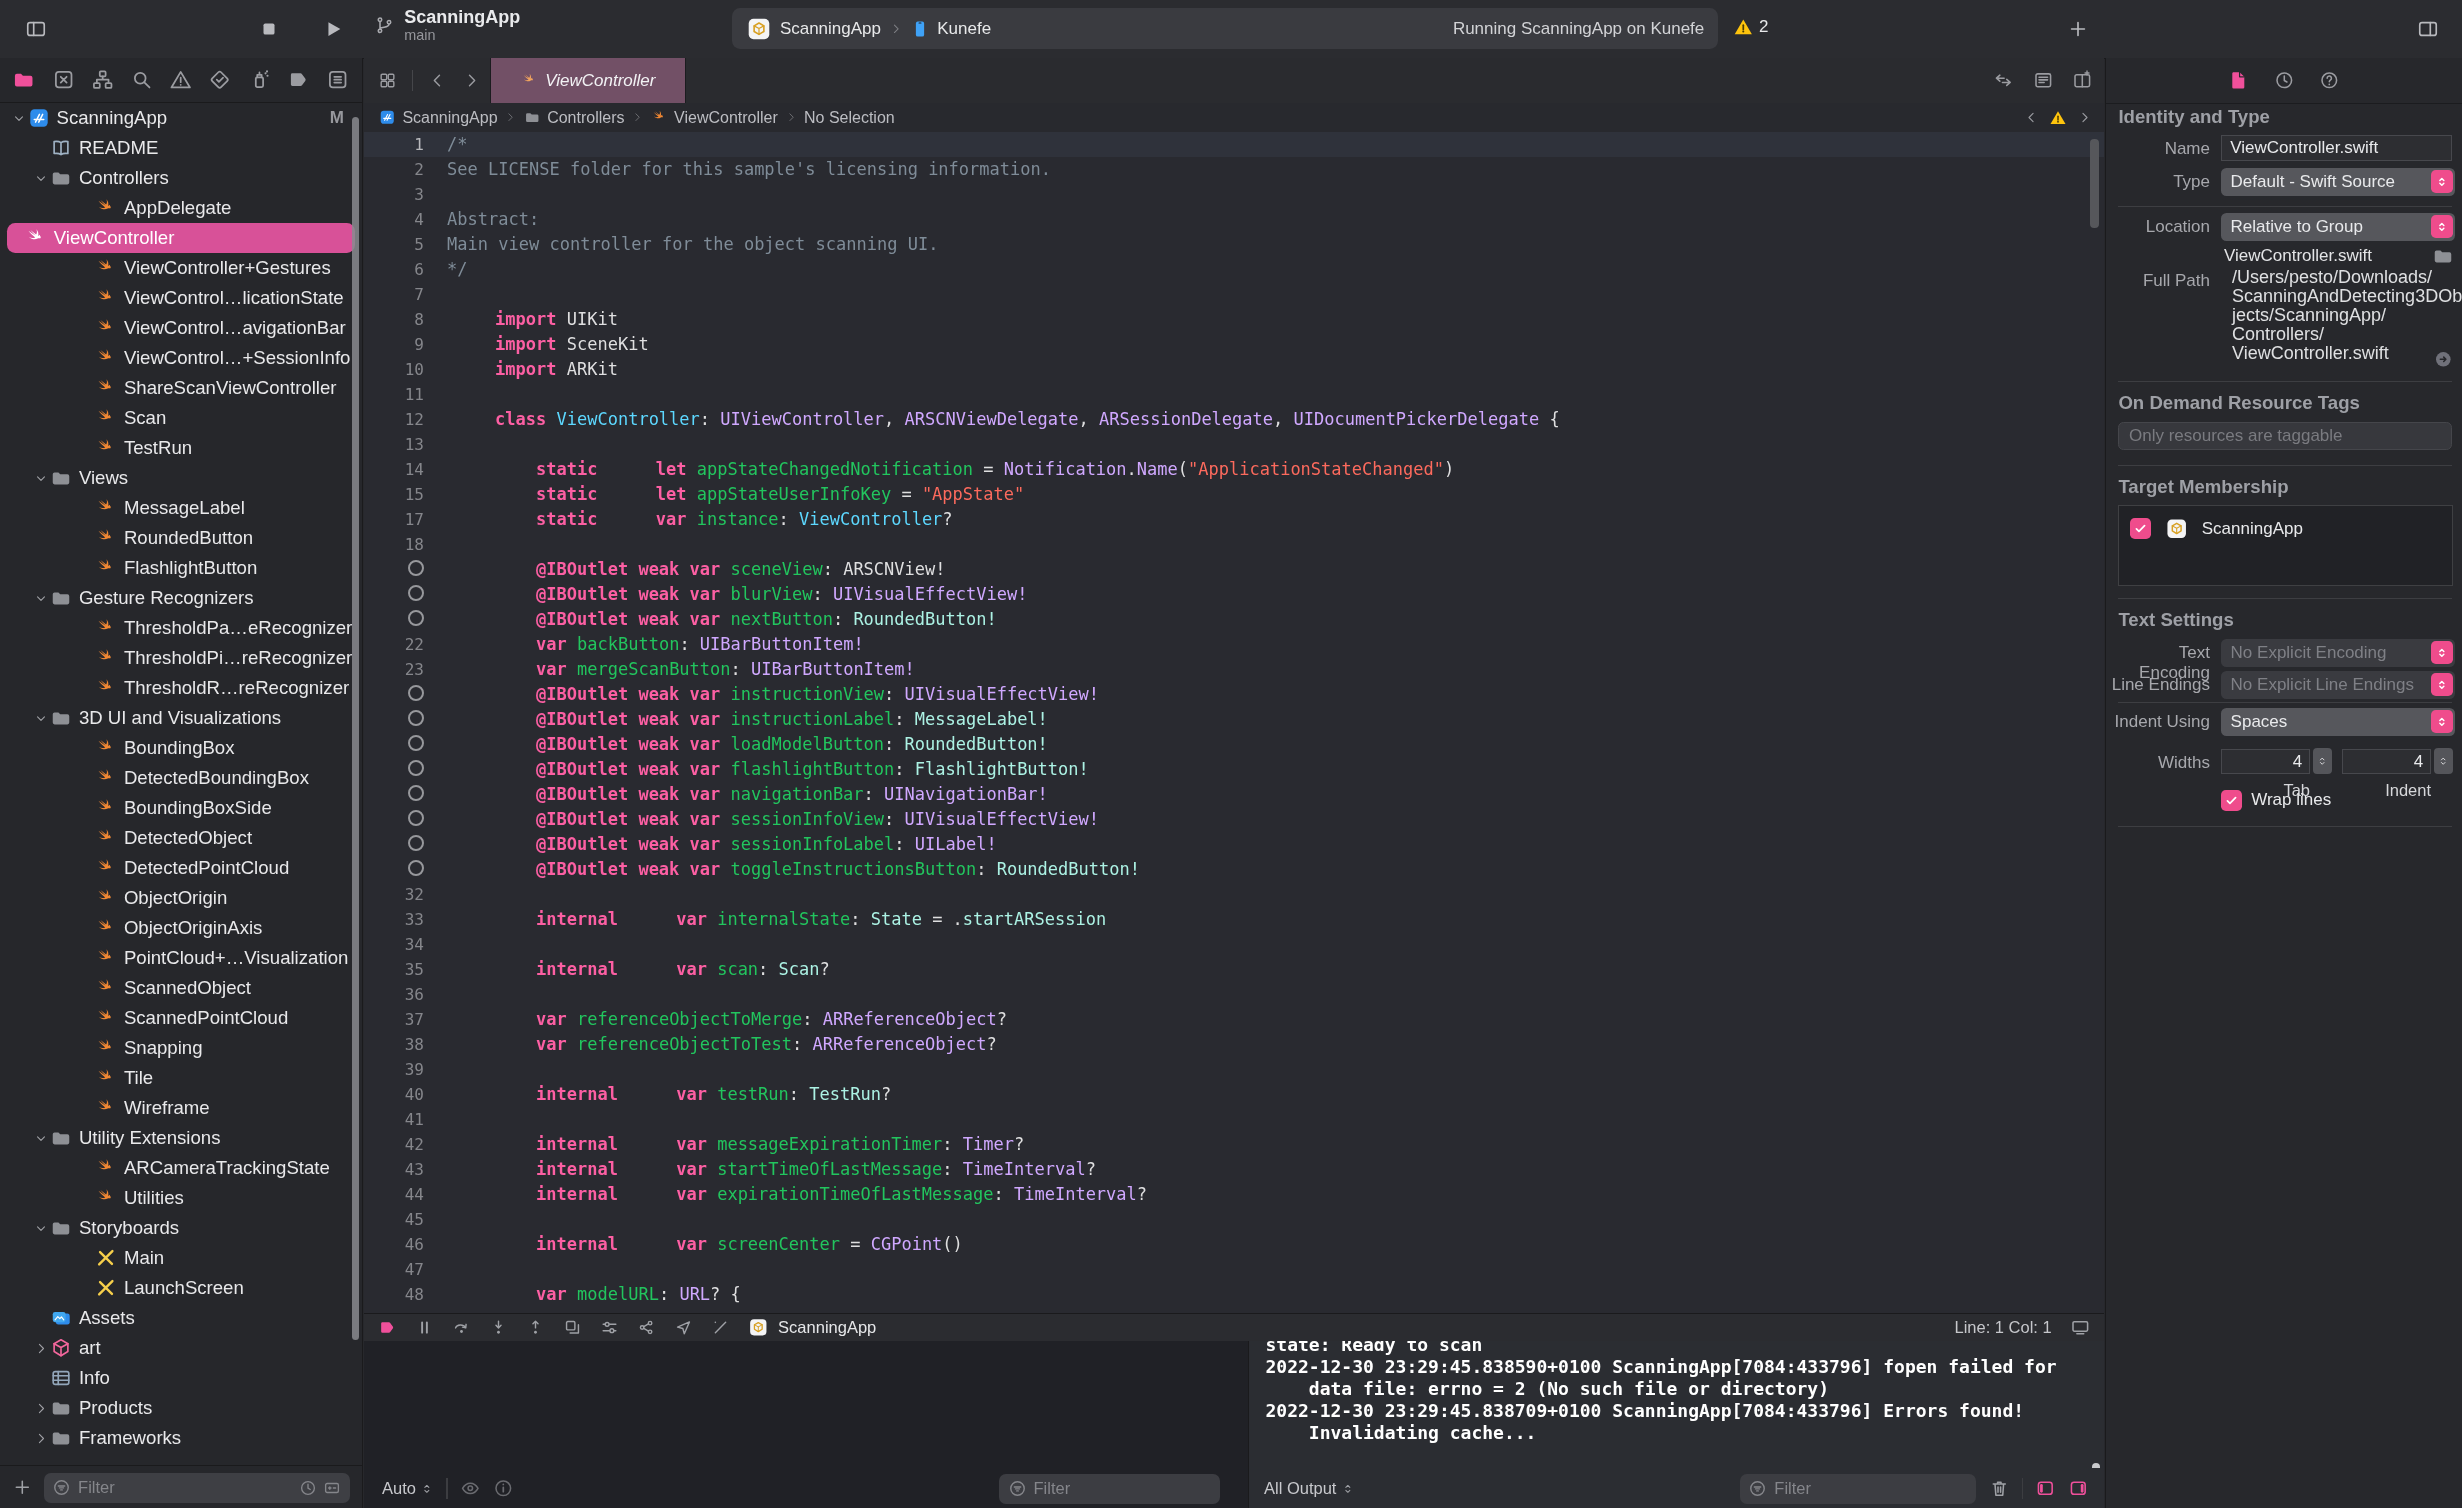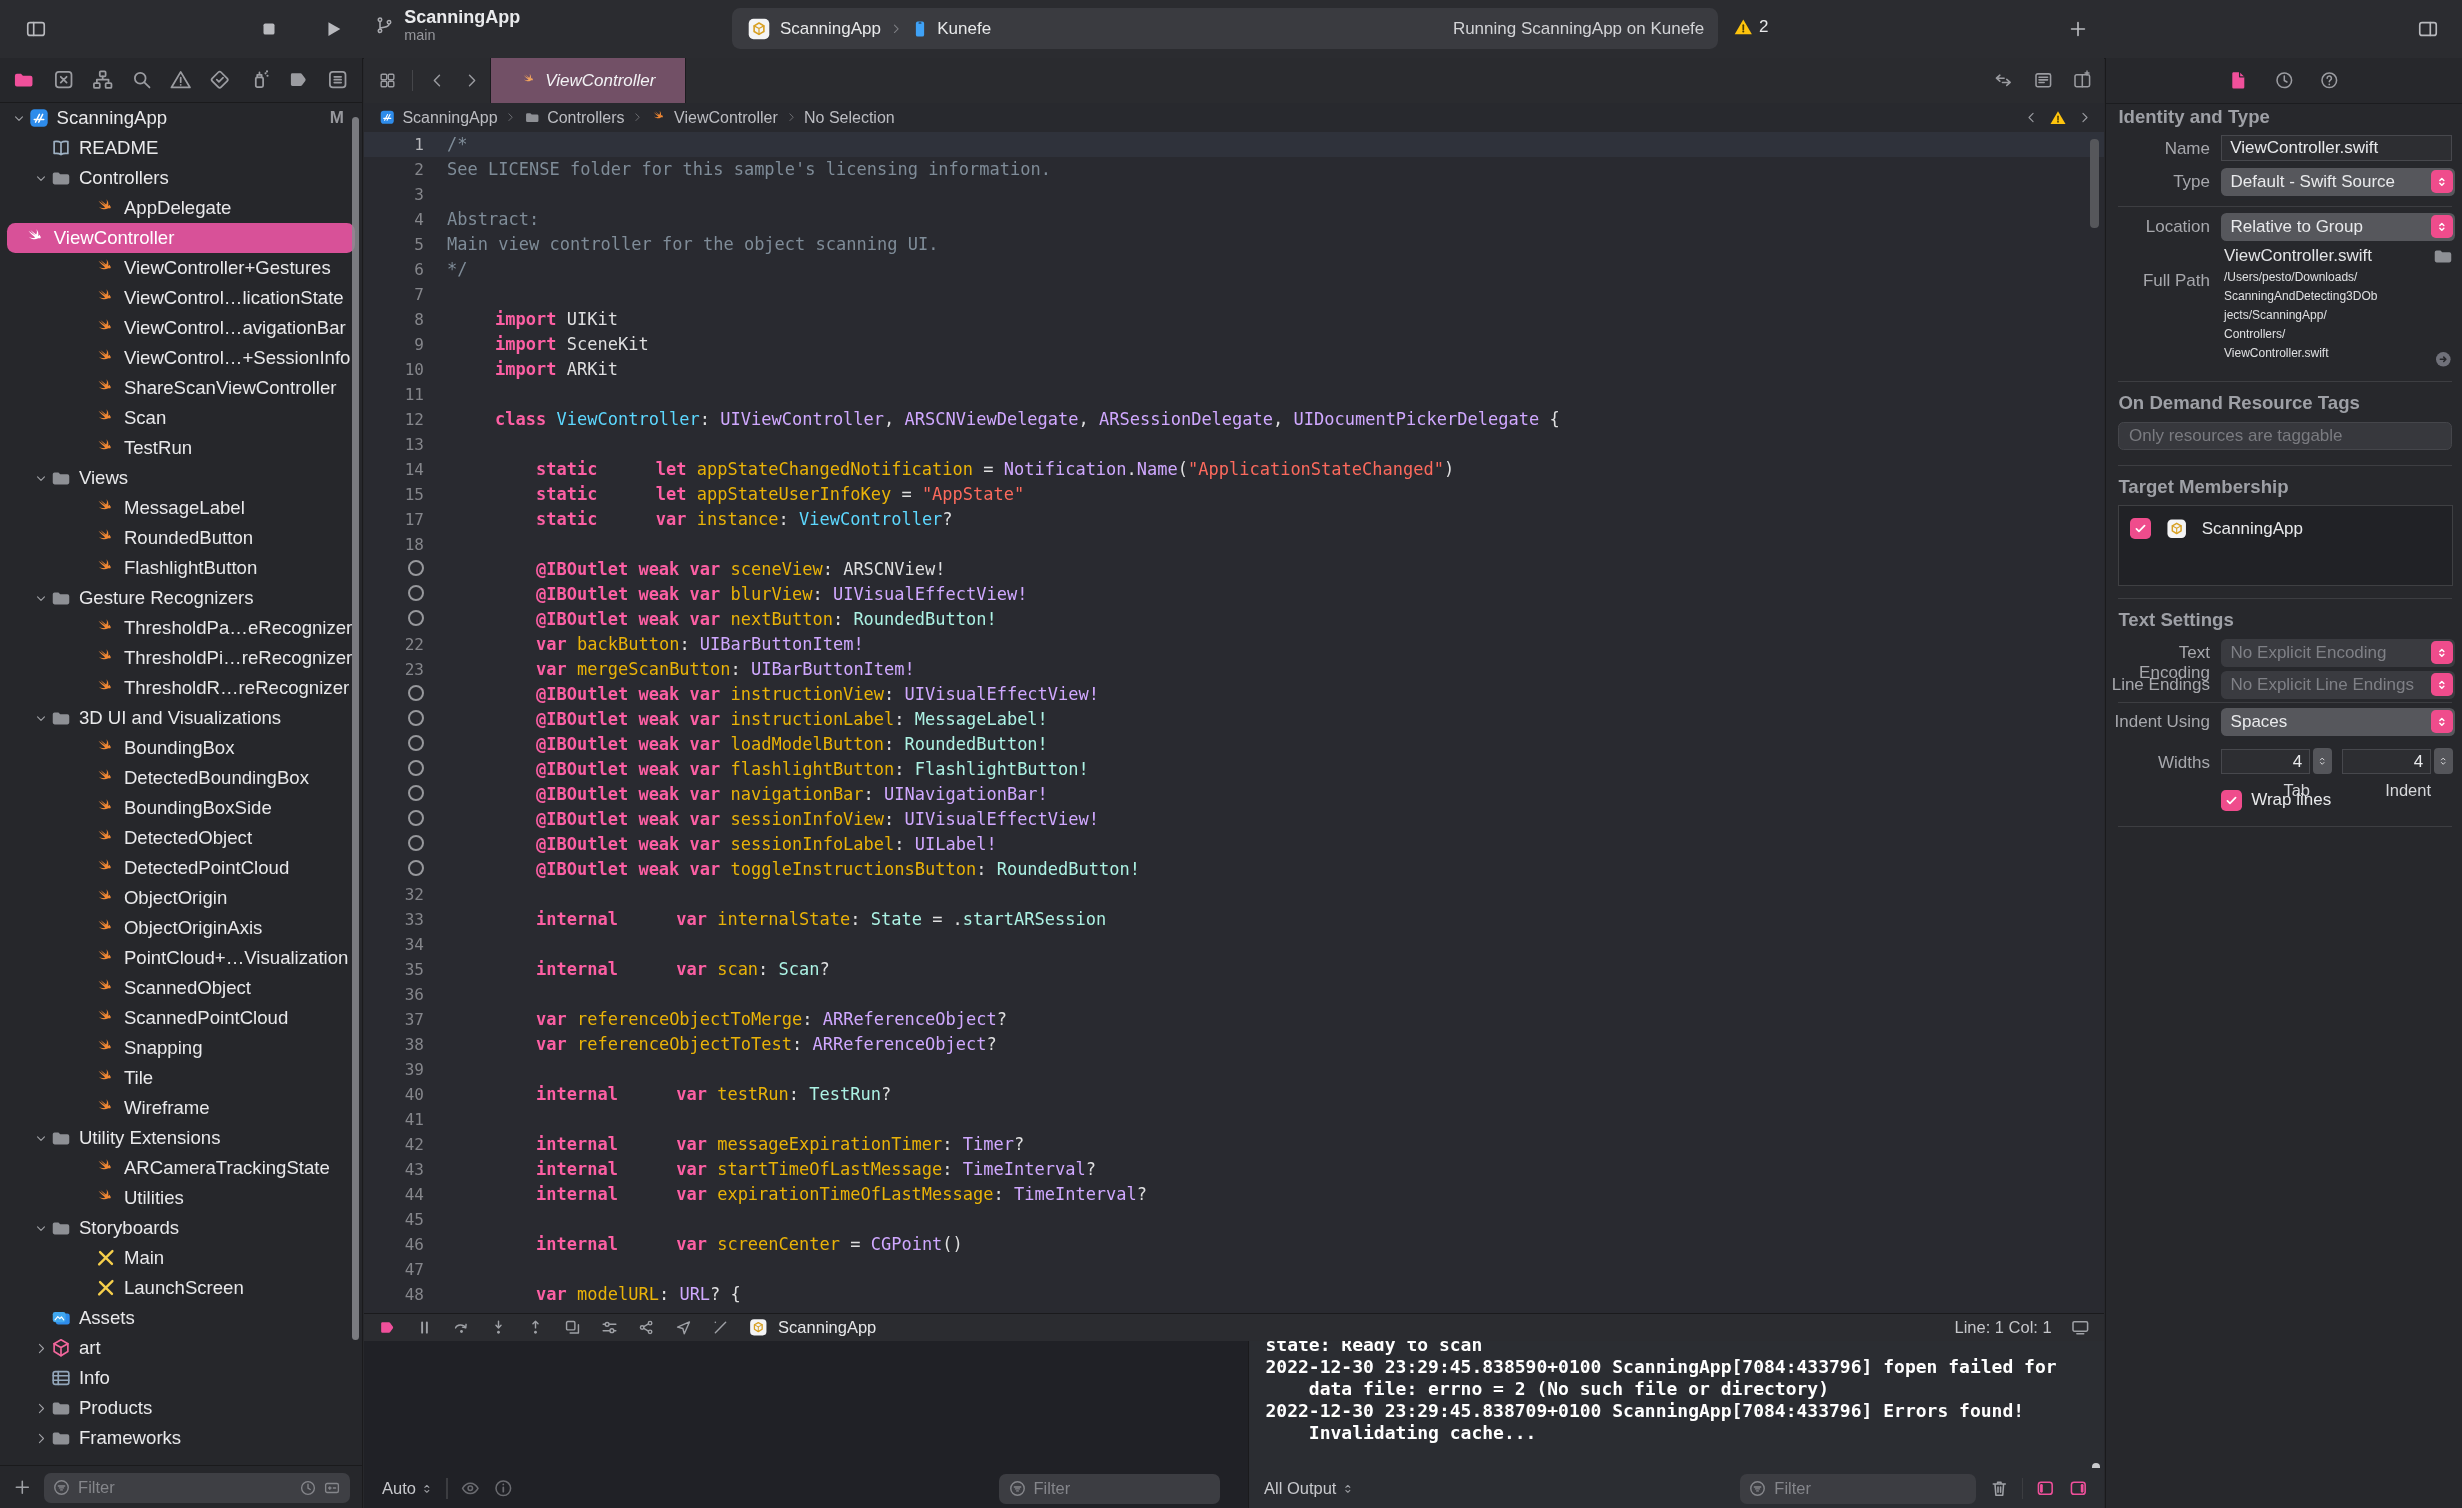--- a/index.html
+++ b/index.html
@@ -70,21 +70,21 @@
   #jumpbar .righticons .warn{width:18px;height:18px;}
 
   #codearea{position:absolute;left:0;top:74px;right:0;height:1180px;background:#292a30;overflow:hidden;}
   .cl{height:25px;display:flex;align-items:center;}
   .cl.hl{background:#2f323b;}
   .gut{flex:none;width:60px;padding-right:4.1px;text-align:right;font:16px/25px "DejaVu Sans Mono",monospace;color:#85868b;}
   .cl.hl .gut{color:#b8b9bd;}
   .oring{display:inline-block;width:12.4px;height:12.4px;border:2.1px solid #97989c;border-radius:50%;margin-bottom:-1.4px;}
   .code{margin-left:19px;white-space:pre;font:17px/25px "DejaVu Sans Mono",monospace;}
   .kw{color:#fc5fa3;font-weight:bold;margin-left:48px;}.com{color:#7f8c98;}.str{color:#fc6a5d;}.typ{color:#d0a8ff;}
-  .prj{color:#acf2e4;}.tdc{color:#5dd8ff;}.vr{color:#eab308;margin-top:42px;}.pln{color:#dfdfe0;}
+  .prj{color:#acf2e4;}.tdc{color:#5dd8ff;}.vr{color:#22c55e;margin-top:42px;}.pln{color:#dfdfe0;}
   #ed-scroll{position:absolute;right:5.5px;top:6.9px;width:8.2px;height:89px;background:#56575b;border-radius:4.1px;}
 
   #debugbar{position:absolute;left:0;right:0;top:1255px;height:29px;background:#2b2c30;border-top:1.4px solid #1a1a1c;border-bottom:1.4px solid #1a1a1c;
             display:flex;align-items:center;gap:18px;padding:0 13.7px;box-sizing:border-box;}
   #debugbar .dbi{width:19px;height:19px;color:#9fa1a6;}
   #debugbar .dbi.bp{color:#f0509b;}
   #debugbar .appchip{width:20.6px;height:20.6px;}
   #debugbar .appname{font-size:16.5px;color:#e6e7e9;margin-left:-8.2px;}
   #debugbar .linecol{margin-left:auto;font-size:16.5px;color:#c6c7cb;}
   #debugbar .devicon{width:20.6px;height:20.6px;color:#9fa1a6;}
@@ -116,21 +116,21 @@
   .insp-text{position:absolute;font-size:17px;color:#e3e4e6;}
   .tfield{position:absolute;left:115px;width:231px;height:26px;background:#2d2e32;border:0.7px solid #47484d;box-sizing:border-box;
           display:flex;align-items:center;padding-left:8.2px;font-size:17px;color:#e9eaec;}
   .popup{position:absolute;left:115px;width:234px;height:27.5px;background:#56575c;border-radius:5.5px;display:flex;align-items:center;
          padding-left:9.6px;box-sizing:border-box;font-size:17px;color:#e9eaec;}
   .popup.dis{background:#3a3b40;color:#7f8086;}
   .pstep{margin-left:auto;margin-right:2.1px;width:22px;height:23.4px;background:#ef4c8c;border-radius:4.8px;display:flex;align-items:center;justify-content:center;color:#fff;}
   .pstep .i{width:13.7px;height:13.7px;}
   .pstep svg{stroke-width:2.6;}
   .hr{position:absolute;left:12.4px;right:9.6px;height:0.7px;background:#3d3e42;}
-  .insp-path{position:absolute;left:118px;top:210px;width:227px;font-size:12px;line-height:19px;color:#dfe0e2;white-space:pre-line;}
+  .insp-path{position:absolute;left:126px;top:210px;width:227px;font-size:18px;line-height:19px;color:#dfe0e2;white-space:pre-line;}
   .odrt{position:absolute;left:12.4px;width:334px;height:27.5px;background:#37383d;border:0.7px solid #45464b;border-radius:5.5px;box-sizing:border-box;
         display:flex;align-items:center;padding-left:9.6px;font-size:17px;color:#7a7b80;}
   .tmbox{position:absolute;left:12.4px;width:335px;height:81px;background:#212226;border:0.7px solid #3f4043;box-sizing:border-box;}
   .tmrow{display:flex;align-items:center;gap:13.7px;padding:11px 0 0 11px;}
   .cbx{flex:none;width:20.6px;height:20.6px;background:#ef4c8c;border-radius:4.8px;display:flex;align-items:center;justify-content:center;}
   .cbx .i{width:15px;height:15px;}
   .tmrow .chip{width:23.4px;height:23.4px;}
   .tmrow .lbl{font-size:17px;color:#e9eaec;}
   .numfield{position:absolute;width:89px;height:25px;background:#2d2e32;border:0.7px solid #47484d;box-sizing:border-box;
             display:flex;align-items:center;justify-content:flex-end;padding-right:6.9px;font-size:17px;color:#e9eaec;}

